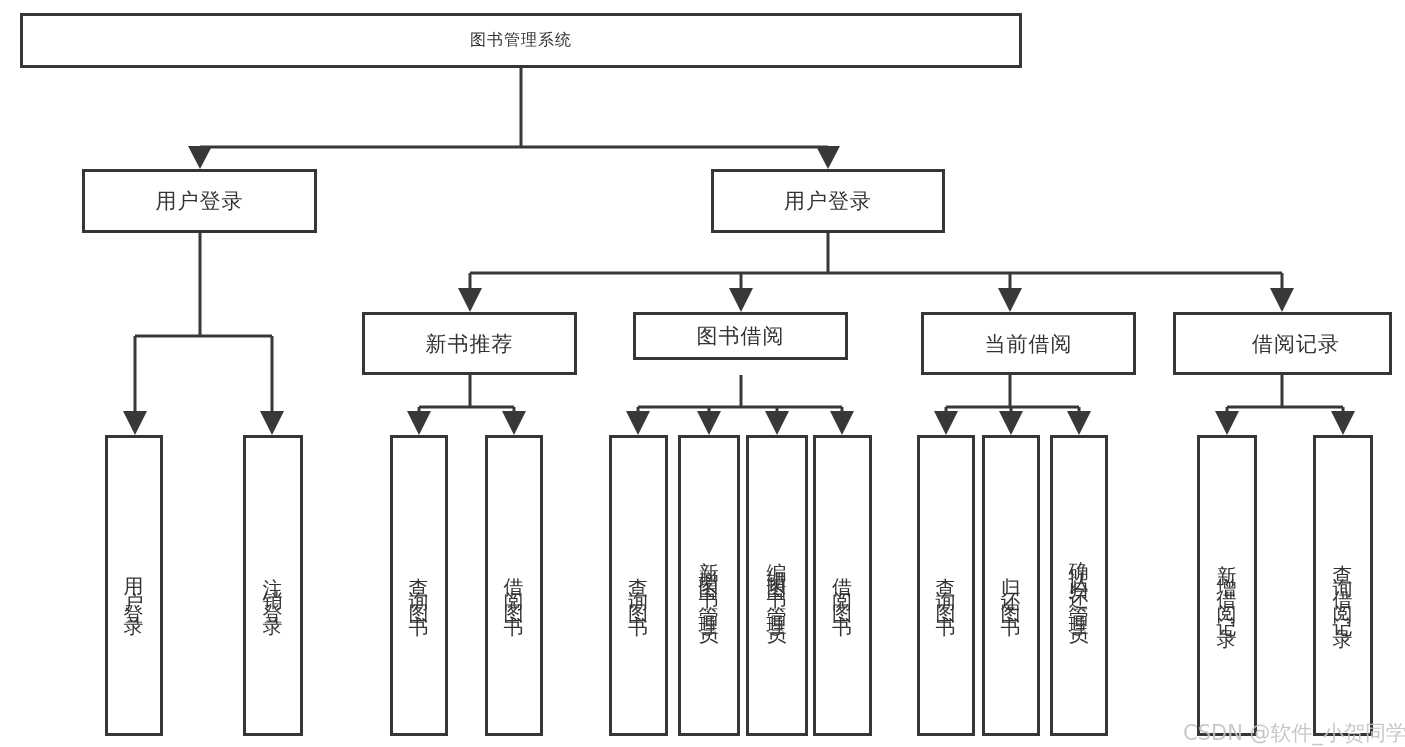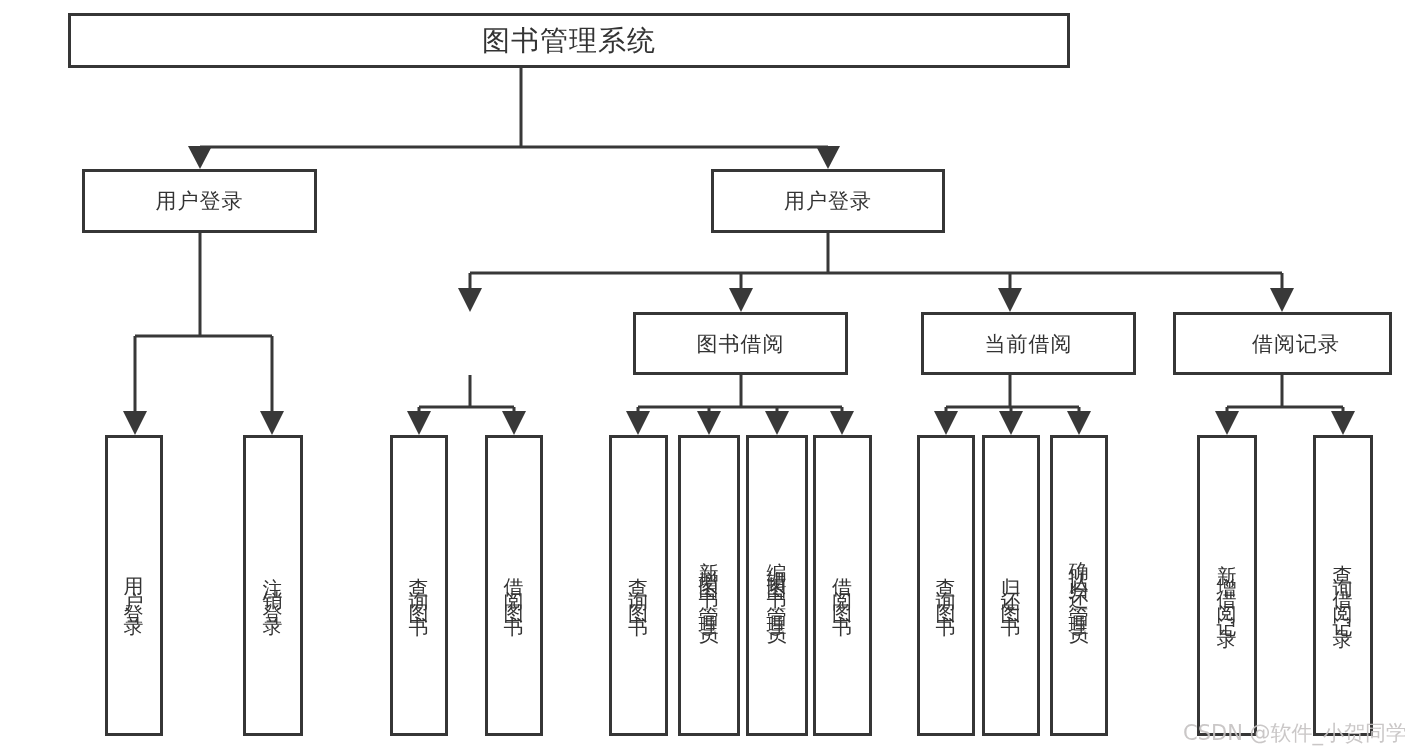--- a/index.html
+++ b/index.html
@@ -10,21 +10,21 @@
   .connectors { position:absolute; left:0; top:0; pointer-events:none; }
   .connectors path { stroke:#383838; stroke-width:3; fill:none; }
   .connectors polygon { fill:#383838; stroke:none; }
   .node {
     position:absolute; box-sizing:border-box; background:#ffffff;
     border:3px solid #363636; color:#333333;
     display:flex; align-items:center; justify-content:center;
     text-align:center;
   }
   .h-node { font-size:21px; letter-spacing:1px; white-space:nowrap; }
-  .root-node { font-size:28px;margin-left:48px; }
+  .root-node { font-size:16px; }
   .v-node {
     writing-mode:vertical-rl; text-orientation:mixed;
     font-size:20px; letter-spacing:13px; line-height:1; padding-top:4px;
   }
   .v-long { letter-spacing:9px; padding-top:2px; }
   .watermark {
     position:absolute; left:1183px; top:719px; z-index:5;
     font-size:21px; color:#c6c3c3; white-space:nowrap; opacity:0.92;
   }
 </style>
@@ -74,21 +74,22 @@
       <polygon points="1215,411 1239,411 1227,435"></polygon>
       <polygon points="1331,411 1355,411 1343,435"></polygon>
     </g>
   </svg>
 
   <div class="node h-node root-node" style="left:20px; top:13px; width:1002px; height:55px;">图书管理系统</div>
 
   <div class="node h-node" style="left:82px; top:169px; width:235px; height:64px;">用户登录</div>
   <div class="node h-node" style="left:711px; top:169px; width:234px; height:64px;">用户登录</div>
 
-  <div class="node h-node" style="left:633px; top:312px; width:215px; height:63px;">图书借阅</div>
+  <div class="node h-node" style="left:362px; top:312px; width:215px; height:63px;">新书推荐</div>
+  <div class="node h-node" style="left:633px; top:312px; width:215px; height:48px;">图书借阅</div>
   <div class="node h-node" style="left:903px; top:312px; width:215px; height:63px;margin-left:18px;">当前借阅</div>
   <div class="node h-node" style="left:1173px; top:312px; width:219px; height:63px;padding-left:27px;">借阅记录</div>
 
   <div class="node v-node" style="left:105px; top:435px; width:58px; height:301px;">用户登录</div>
   <div class="node v-node" style="left:243px; top:435px; width:60px; height:301px;">注销登录</div>
 
   <div class="node v-node" style="left:390px; top:435px; width:58px; height:301px;">查询图书</div>
   <div class="node v-node" style="left:485px; top:435px; width:58px; height:301px;">借阅图书</div>
 
   <div class="node v-node" style="left:609px; top:435px; width:59px; height:301px;">查询图书</div>

